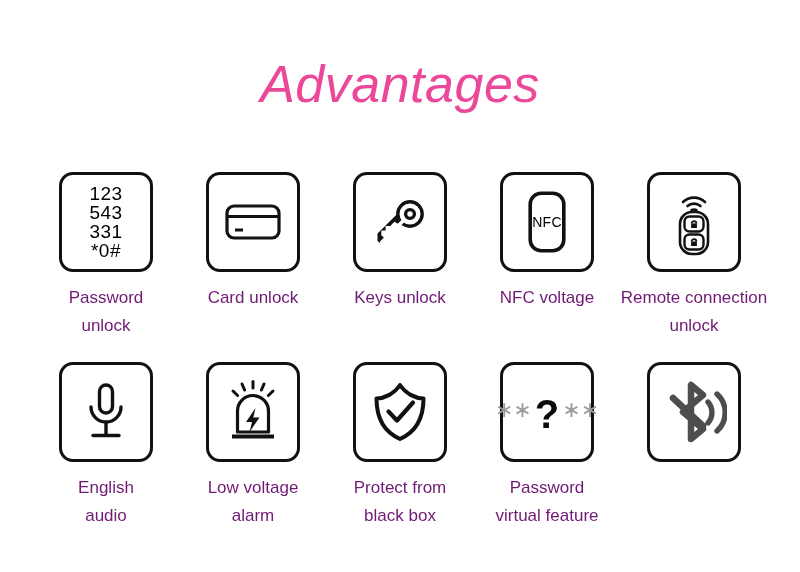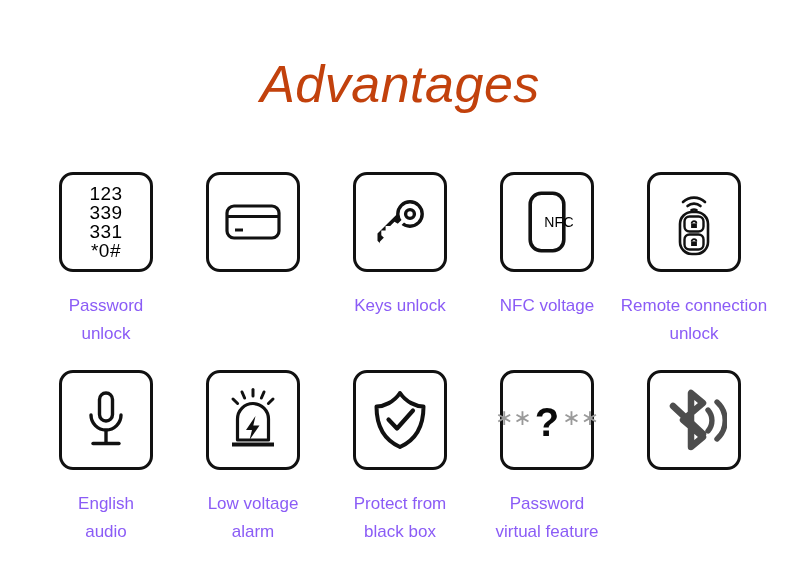--- a/index.html
+++ b/index.html
@@ -18,21 +18,21 @@
   #page-title {
     position: absolute;
     top: 58px;
     left: 0;
     width: 800px;
     text-align: center;
     font-style: italic;
     font-size: 52px;
     font-weight: 400;
     letter-spacing: 0.5px;
-    color: #c2410c;
+    color: #ec4899;
     line-height: 1;
   }
   .grid {
     position: absolute;
     top: 172px;
     left: 0;
     width: 800px;
   }
   .row {
     display: flex;
@@ -51,26 +51,26 @@
     height: 100px;
     box-sizing: border-box;
     border: 3px solid #111111;
     border-radius: 14px;
     display: flex;
     align-items: center;
     justify-content: center;
     background: #ffffff;
   }
   .caption {
-    margin-top: 20px;
+    margin-top: 12px;
     width: 150px;
     text-align: center;
     font-size: 17px;
     line-height: 28px;
-    color: #8b5cf6;
+    color: #701a75;
     white-space: pre-line;
   }
   
   .keypad {
     font-size: 19px;
     line-height: 19px;
     letter-spacing: 0.5px;
     font-family: "Liberation Sans", sans-serif;
     text-align: center;
     font-weight: 500;
@@ -111,58 +111,59 @@
 <div id="page-title">Advantages</div>
 
 <div class="grid">
 
   <div class="row">
 
     <div class="cell">
       <div class="icon-box">
         <div class="keypad">
           <div>123</div>
-          <div>339</div>
+          <div>543</div>
           <div>331</div>
           <div>*0#</div>
         </div>
       </div>
       <div class="caption">Password
 unlock</div>
     </div>
 
     <div class="cell">
       <div class="icon-box">
         <svg width="58" height="44" viewBox="0 0 58 44">
           <rect x="3" y="6" width="52" height="32" rx="7" ry="7" fill="none" stroke="#111111" stroke-width="3.2"></rect>
           <line x1="4" y1="16.5" x2="54" y2="16.5" stroke="#111111" stroke-width="3.2"></line>
           <line x1="11" y1="30" x2="19" y2="30" stroke="#111111" stroke-width="3"></line>
         </svg>
       </div>
+      <div class="caption">Card unlock</div>
     </div>
 
     <div class="cell">
       <div class="icon-box">
         <svg width="56" height="56" viewBox="0 0 56 56">
           <path d="M38 7 A13 13 0 1 1 22.5 27.8 L18.2 32.1 L13.6 32.1 L13.6 36.6 L9.3 36.6 L9.3 41.2 L13.2 45.1 L8.2 49.5 L5.5 46.8 L5.5 39.5 L24.9 20.2 A13 13 0 0 1 38 7 Z" fill="#111111"></path>
           <circle cx="38" cy="20" r="12.2" fill="#ffffff" stroke="#111111" stroke-width="3.4"></circle>
           <circle cx="38" cy="20" r="4.4" fill="#ffffff" stroke="#111111" stroke-width="3.4"></circle>
           <path d="M31.5 26.5 L9.5 48.5" stroke="#ffffff" stroke-width="3.6" stroke-linecap="round"></path>
         </svg>
       </div>
       <div class="caption">Keys unlock</div>
     </div>
 
     <div class="cell">
       <div class="icon-box">
         <div style="position:relative;width:38px;height:62px;">
           <svg width="38" height="62" viewBox="0 0 38 62" style="position:absolute;top:0;left:0;">
             <rect x="2.2" y="2.2" width="33.6" height="57.6" rx="11" ry="11" fill="none" stroke="#111111" stroke-width="3.6"></rect>
           </svg>
-          <div class="nfc-text" style="position:absolute;top:0;left:0;width:38px;height:62px;display:flex;align-items:center;justify-content:center;padding-left:12px;">NFC</div>
+          <div class="nfc-text" style="position:absolute;top:0;left:0;width:38px;height:62px;display:flex;align-items:center;justify-content:center;">NFC</div>
         </div>
       </div>
       <div class="caption">NFC voltage</div>
     </div>
 
     <div class="cell">
       <div class="icon-box">
         <svg width="54" height="72" viewBox="0 0 54 72">
           <path d="M16 16 A16 16 0 0 1 38 16" fill="none" stroke="#111111" stroke-width="2.6" stroke-linecap="round"></path>
           <path d="M20.5 20 A10 10 0 0 1 33.5 20" fill="none" stroke="#111111" stroke-width="2.6" stroke-linecap="round"></path>

